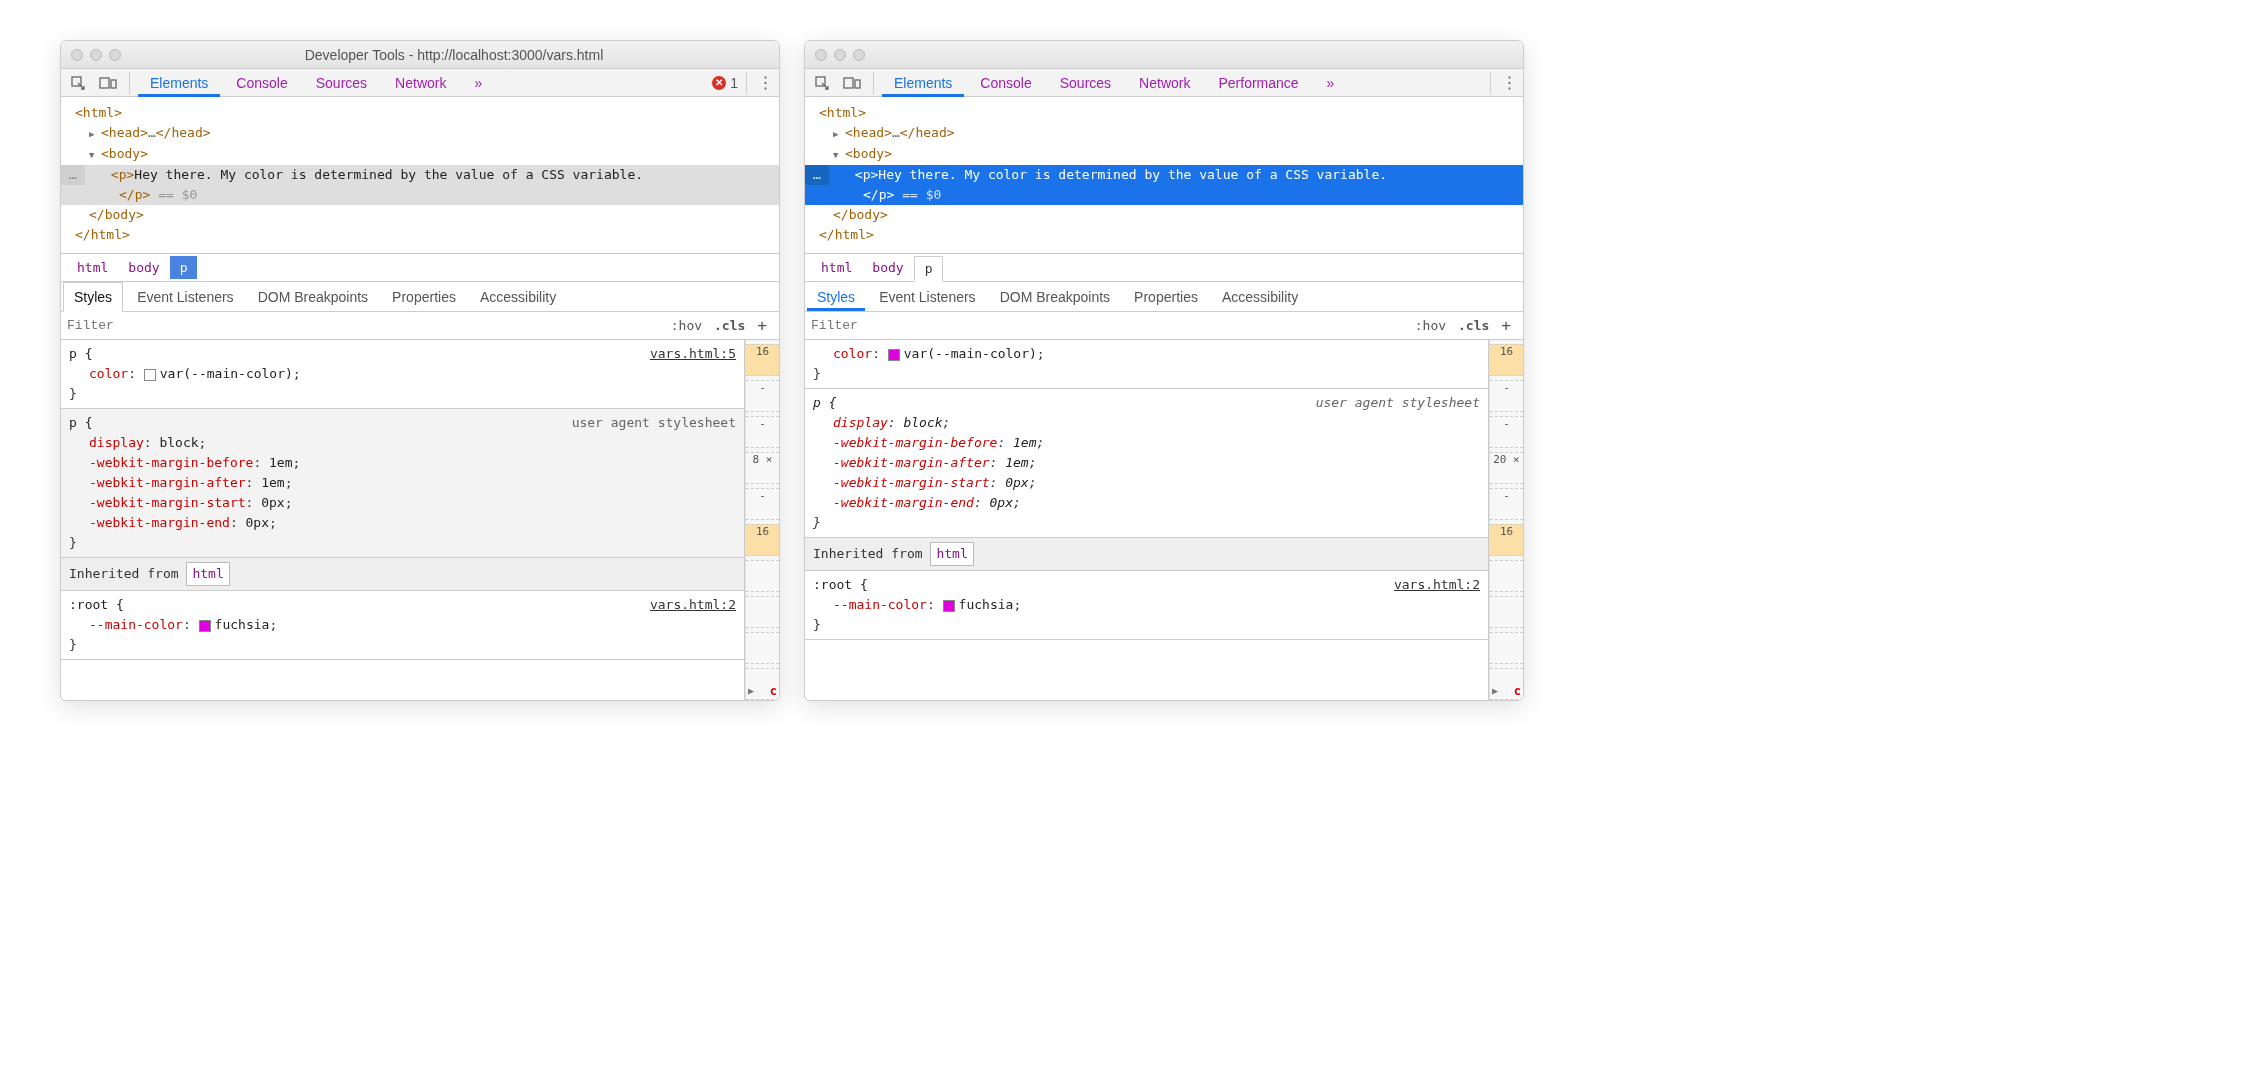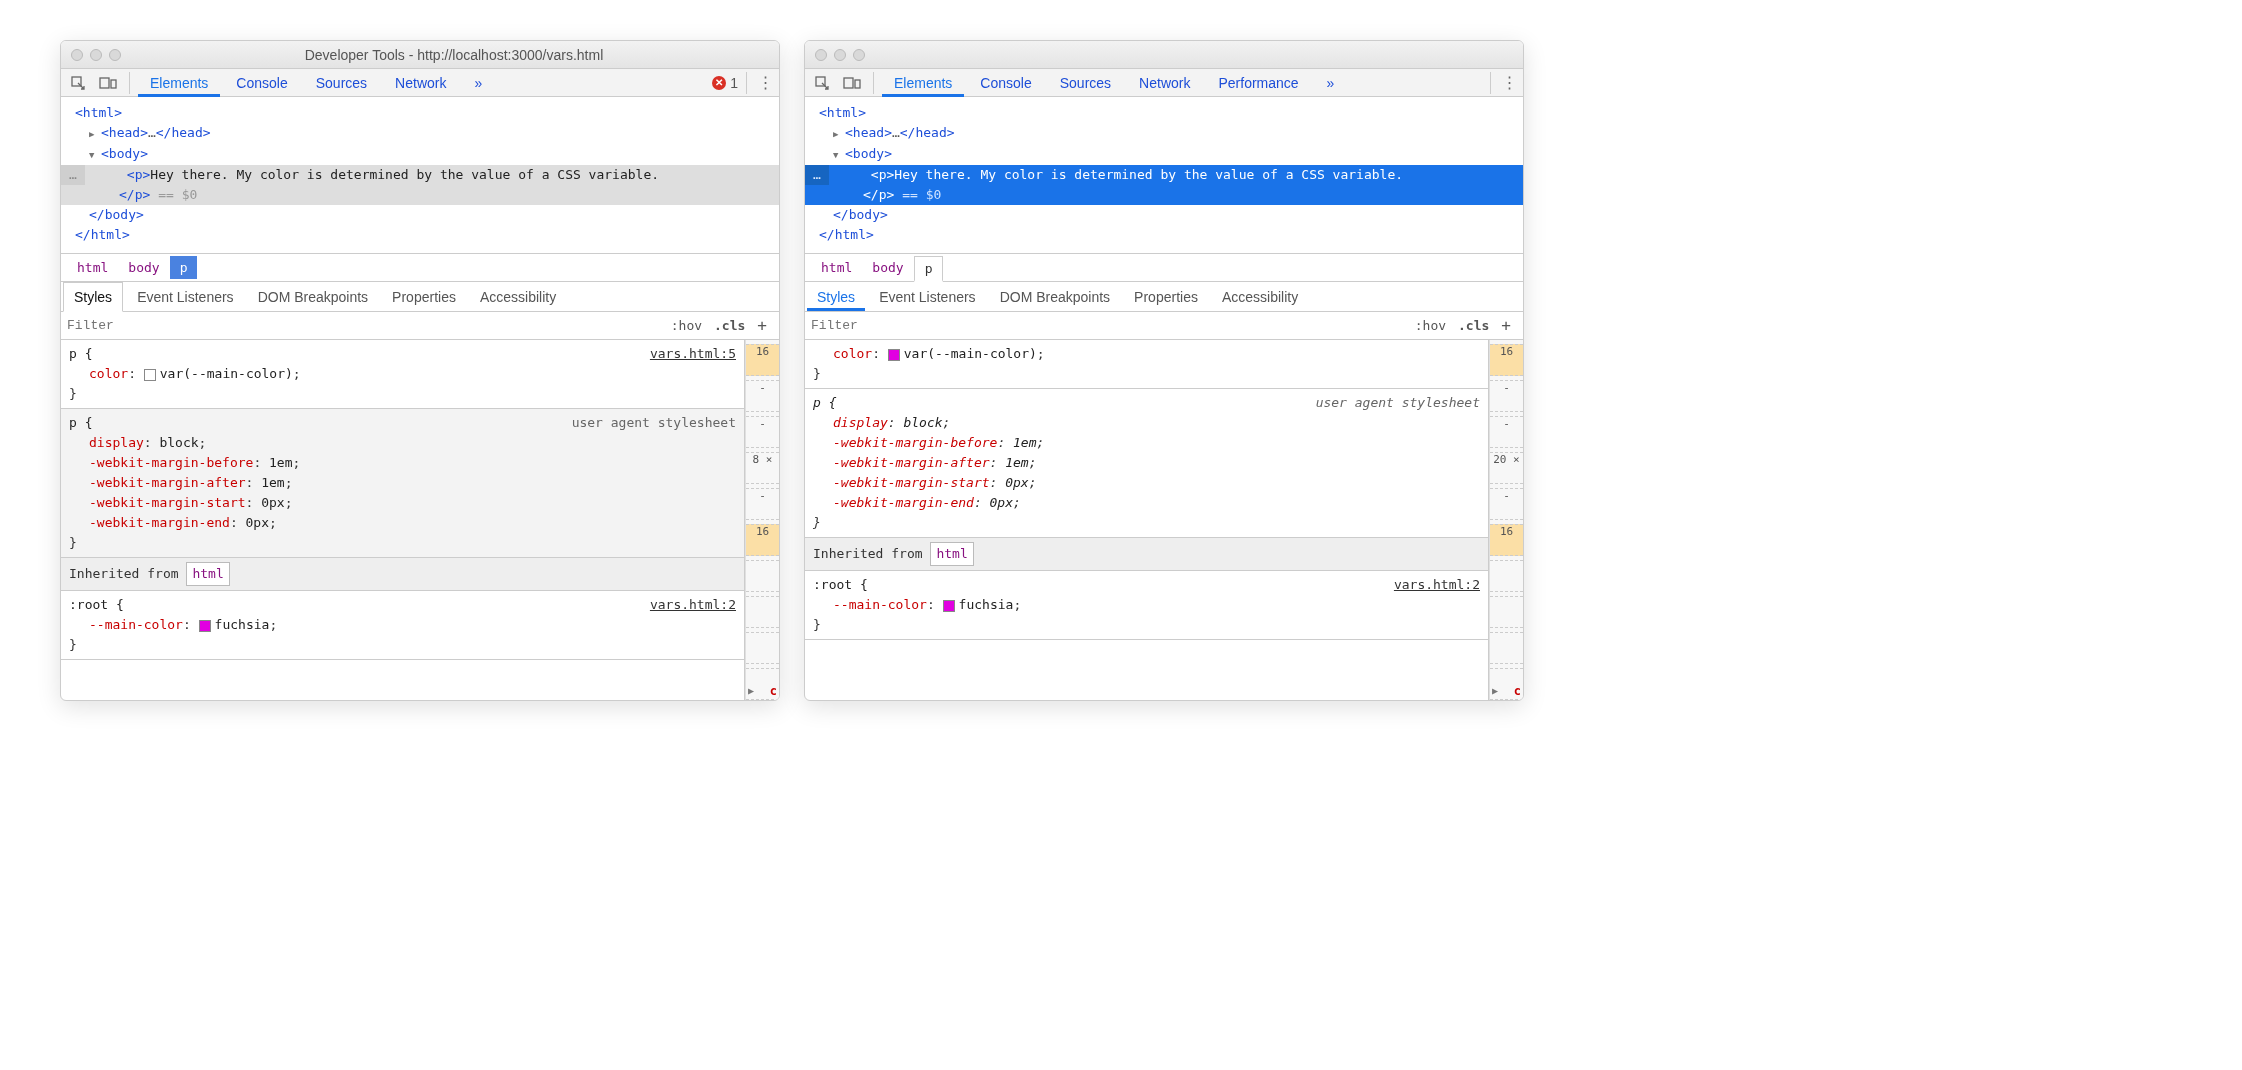--- a/index.html
+++ b/index.html
@@ -44,21 +44,21 @@
     gap:4px;
   }
   .tb-iconbtn {
     width:26px; height:26px;
     display:flex; align-items:center; justify-content:center;
     color:#666;
   }
   .tb-sep { width:1px; height:22px; background:#ccc; margin:0 4px; }
   .tb-tab {
     padding: 6px 12px;
-    color:#1d4ed8;
+    color:#a21caf;
     font-size:14px;
     cursor:pointer;
   }
   .tb-tab.active {
     color:#1a73e8;
     border-bottom:3px solid #1a73e8;
     padding-bottom:3px;
   }
   .tb-spacer { flex:1; }
   .err-badge { display:flex; align-items:center; gap:4px; color:#555; font-size:14px; }
@@ -75,22 +75,22 @@
   }
   .dom-row { padding: 0 12px; white-space: nowrap; }
   .dom-row.light-sel { background:#dedede; color:#222; padding-left:0;}
   .dom-row.blue-sel  { background:#1a73e8; color:#fff; padding-left:0;}
   .dom-sel-prefix {
     display:inline-block; width:24px; text-align:center;
     color:#888;
     background:#cfcfcf;
   }
   .blue-sel .dom-sel-prefix { background:#1665c1; color:#e0ecff; }
-  .sel-inner { padding-left:34px; display:inline; }
-  .tag { color:#1d4ed8; }
+  .sel-inner { padding-left:18px; display:inline; }
+  .tag { color:#a16207; }
   .blue-sel .tag { color:#fff; }
   .arrow { color:#757575; display:inline-block; width:12px; }
   .arrow.open::before { content:"▼"; font-size:9px; }
   .arrow.closed::before { content:"▶"; font-size:9px; }
   .dots { color:#555; }
   .dollar { color:#999; }
   .blue-sel .dollar { color:#cfe3ff; }
 
   .crumbs {
     height:28px;

